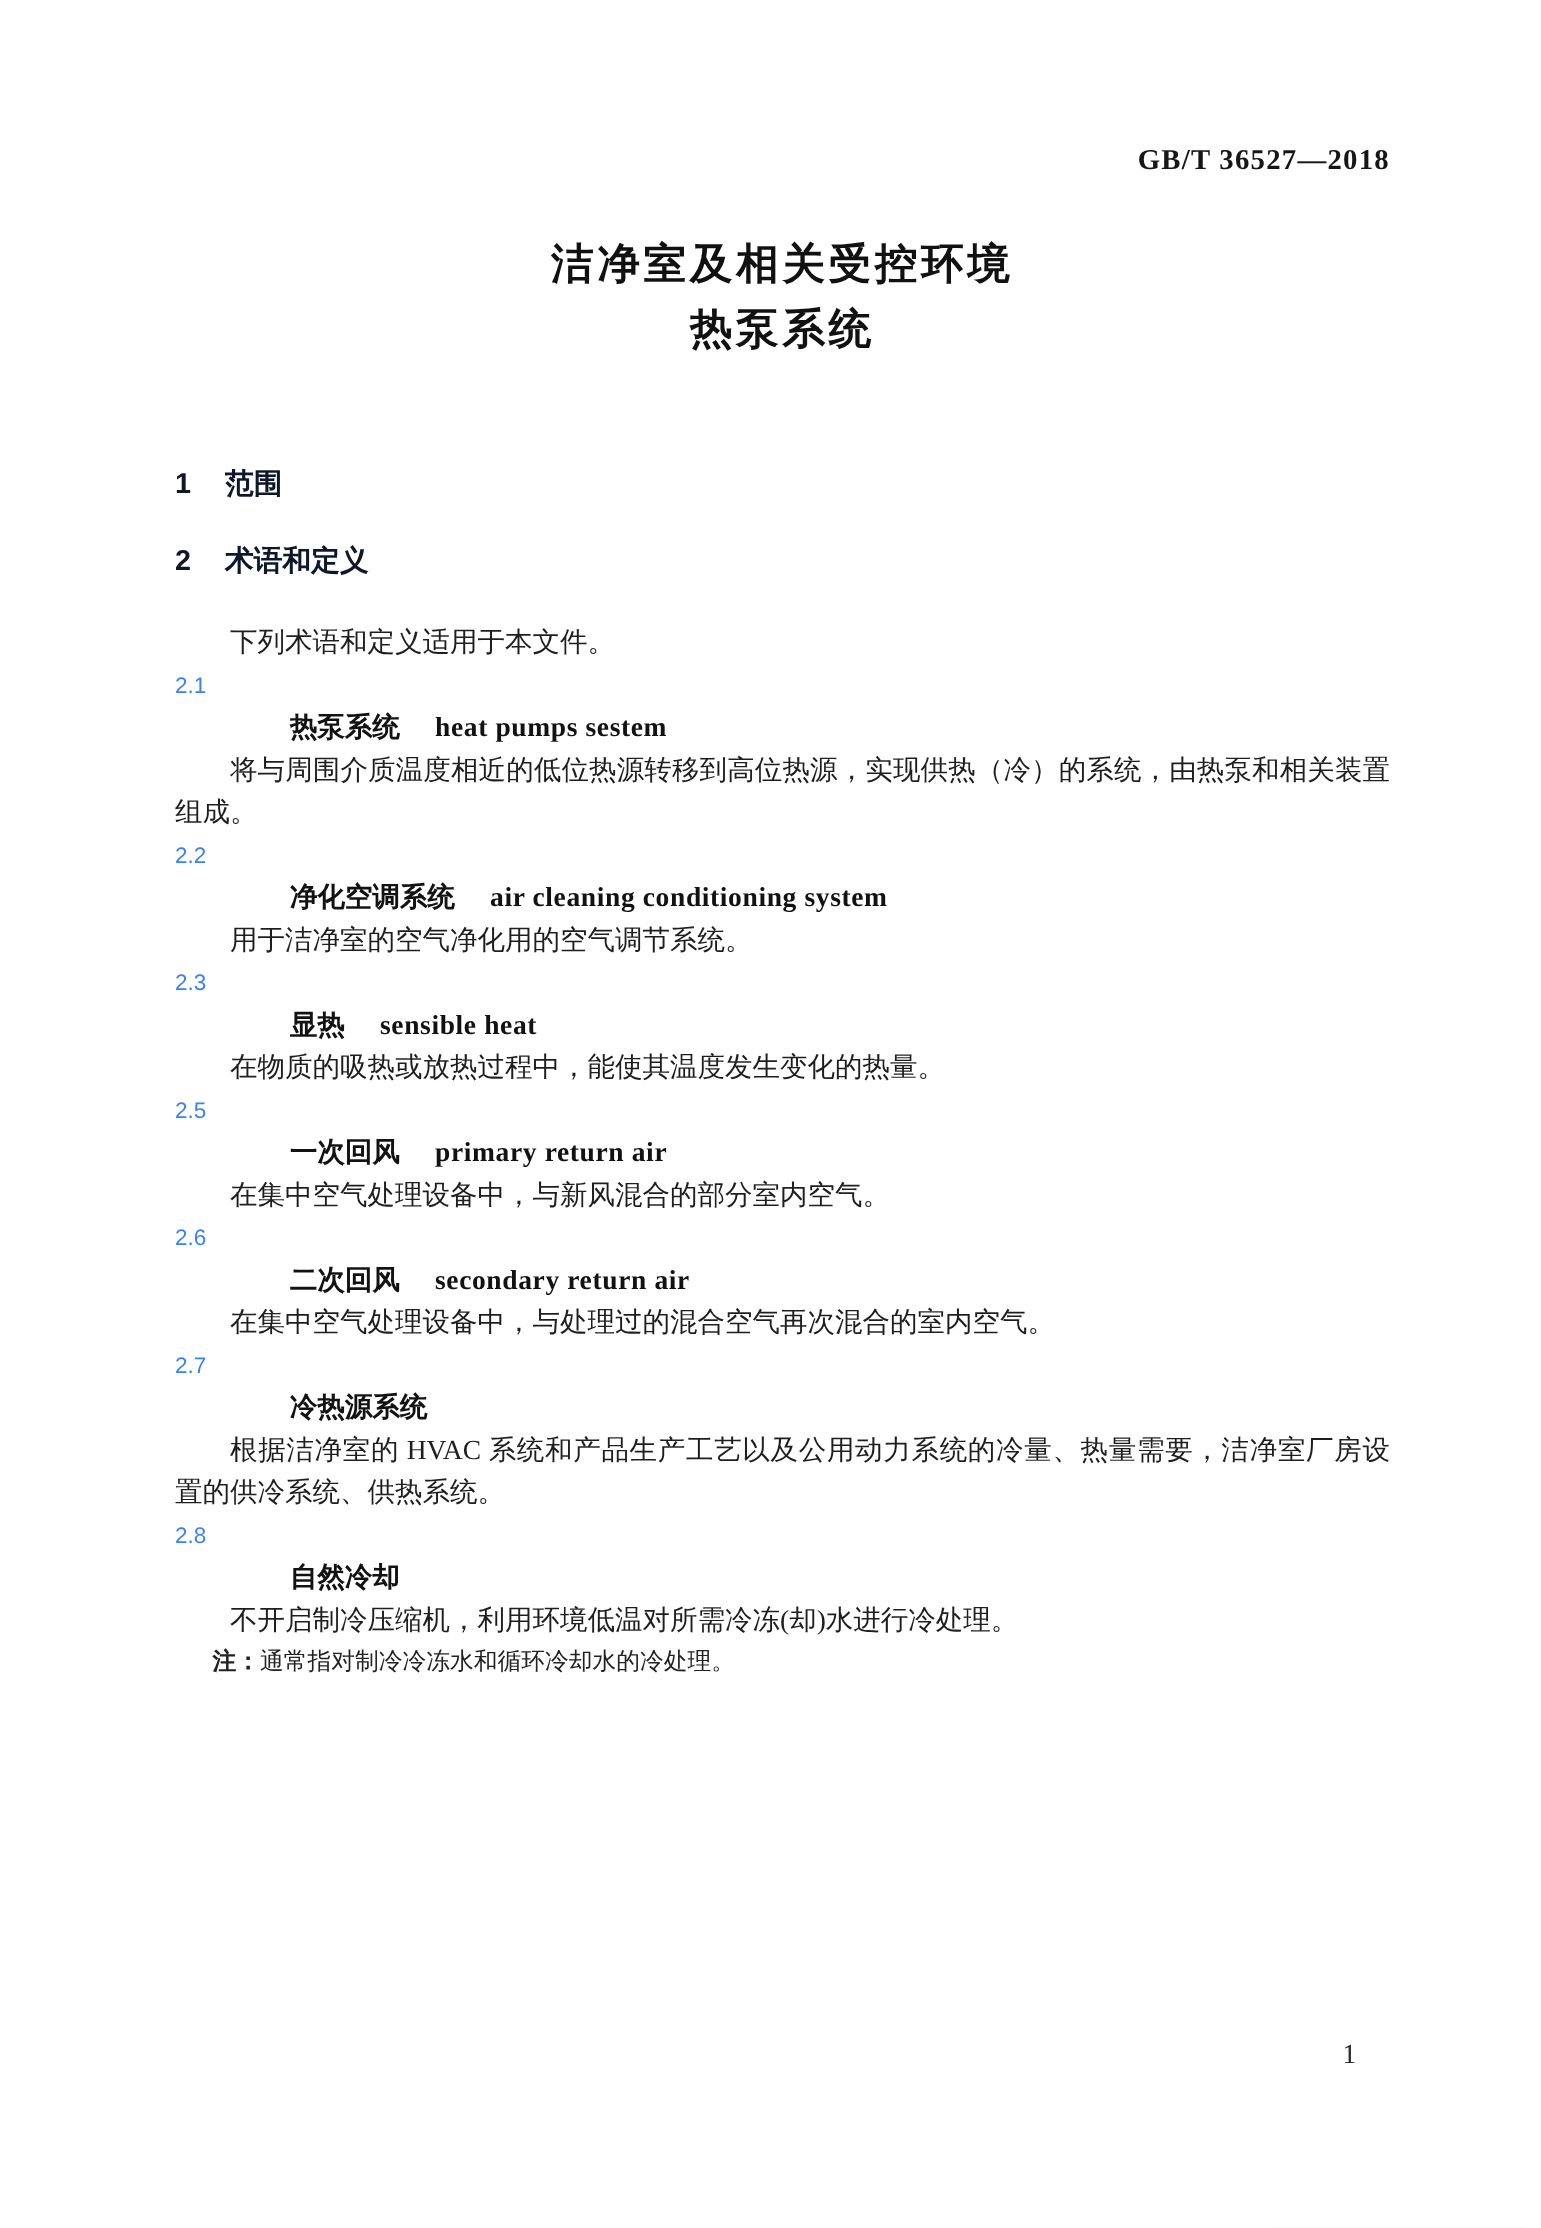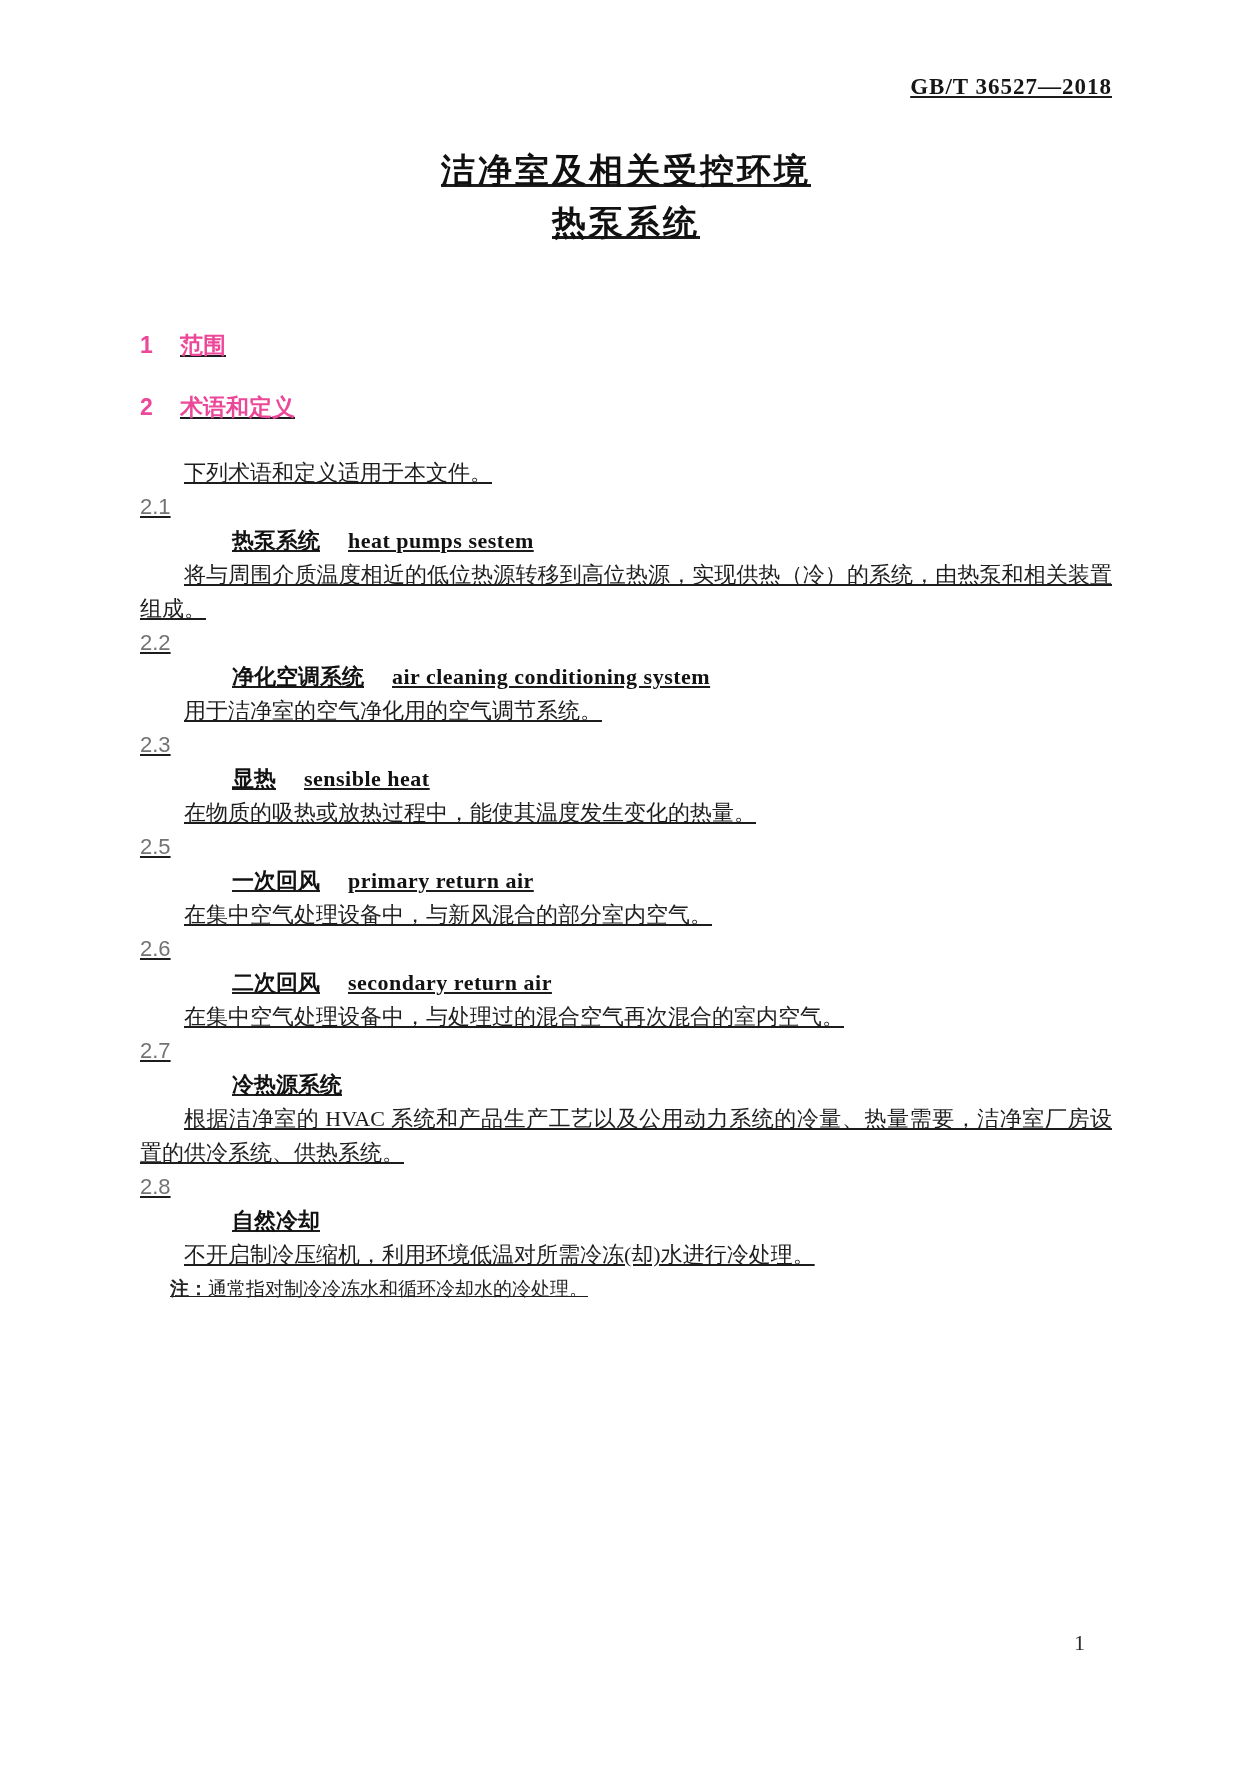--- a/index.html
+++ b/index.html
@@ -15,22 +15,21 @@
     background: #ffffff;
     font-family: "Liberation Serif", serif;
     color: #1c1c1c;
   }
   .page {
     position: absolute;
     top: 0; left: 0;
     width: 1233px;
     height: 1782px;
     box-sizing: border-box;
-    padding: 74px 121px 0 140px;
-    text-decoration: underline;
+    padding: 115px 121px 0 140px;
   }
   .doc-code {
     font-family: "Liberation Serif", serif;
     font-weight: 700;
     font-size: 23px;
     line-height: 25px;
     text-align: right;
     letter-spacing: 1px;
     color: #161616;
   }
@@ -51,44 +50,44 @@
     font-size: 34px;
     line-height: 36px;
     letter-spacing: 3px;
   }
   .clause-head {
     font-family: "Liberation Sans", sans-serif;
     font-weight: 700;
     font-size: 23px;
     line-height: 26px;
     margin: 0;
-    color: #ec4899;
+    color: #0f172a;
   }
   #clause1-head { margin-top: 92px; }
   #clause2-head { margin-top: 36px; }
   .clause-head .num {
     display: inline-block;
     min-width: 20px;
     margin-right: 20px;
   }
   .p-group { margin-top: 38px; }
   .body-p {
     margin: 0;
     font-size: 22px;
     line-height: 34px;
     text-indent: 2em;
     text-align: justify;
     color: #1e1e1e;
   }
   .terms { margin-top: 36px; }
   .term-number {
     font-family: "Liberation Sans", sans-serif;
-    font-size: 22px;
+    font-size: 18px;
     line-height: 34px;
-    color: #737373;
+    color: #3b82f6;
   }
   .term-title {
     font-size: 22px;
     line-height: 34px;
     padding-left: 44px;
     font-weight: 700;
     color: #121212;
   }
   .term-zh { font-family: "Liberation Sans", sans-serif; margin-left: 48px; }
   .term-en {

